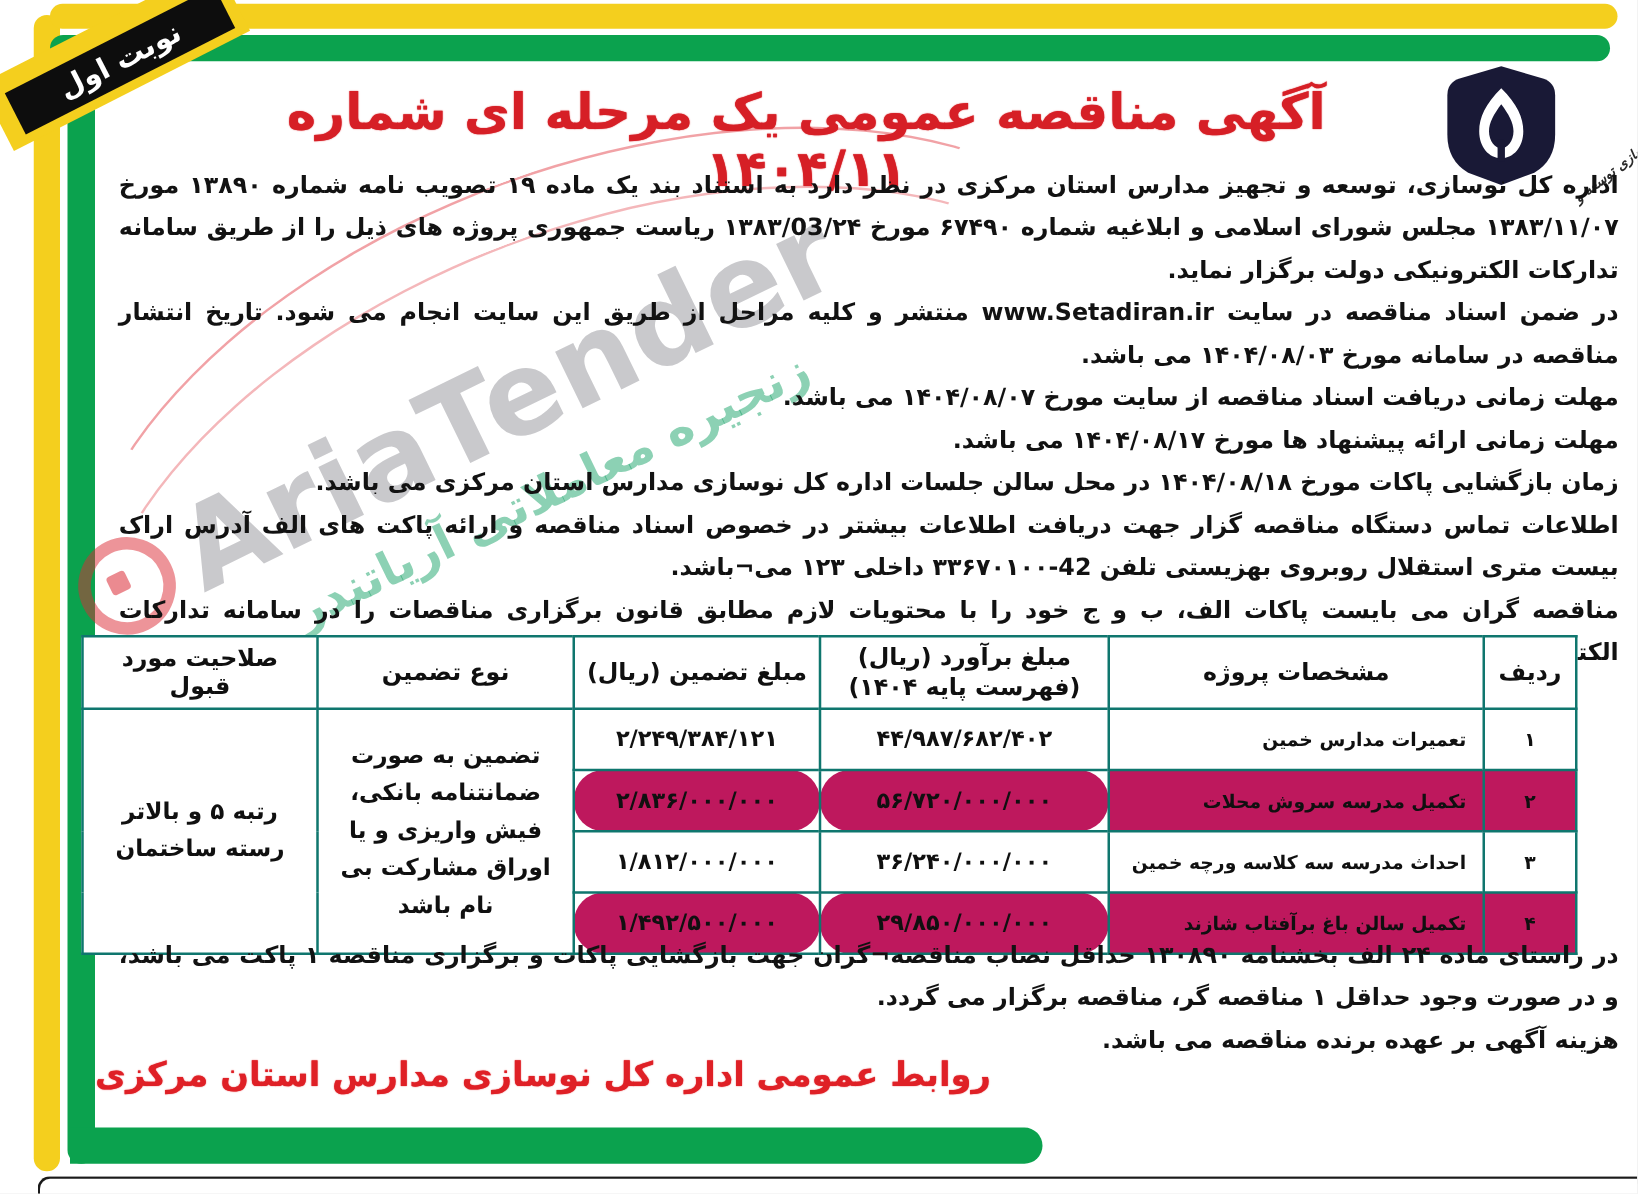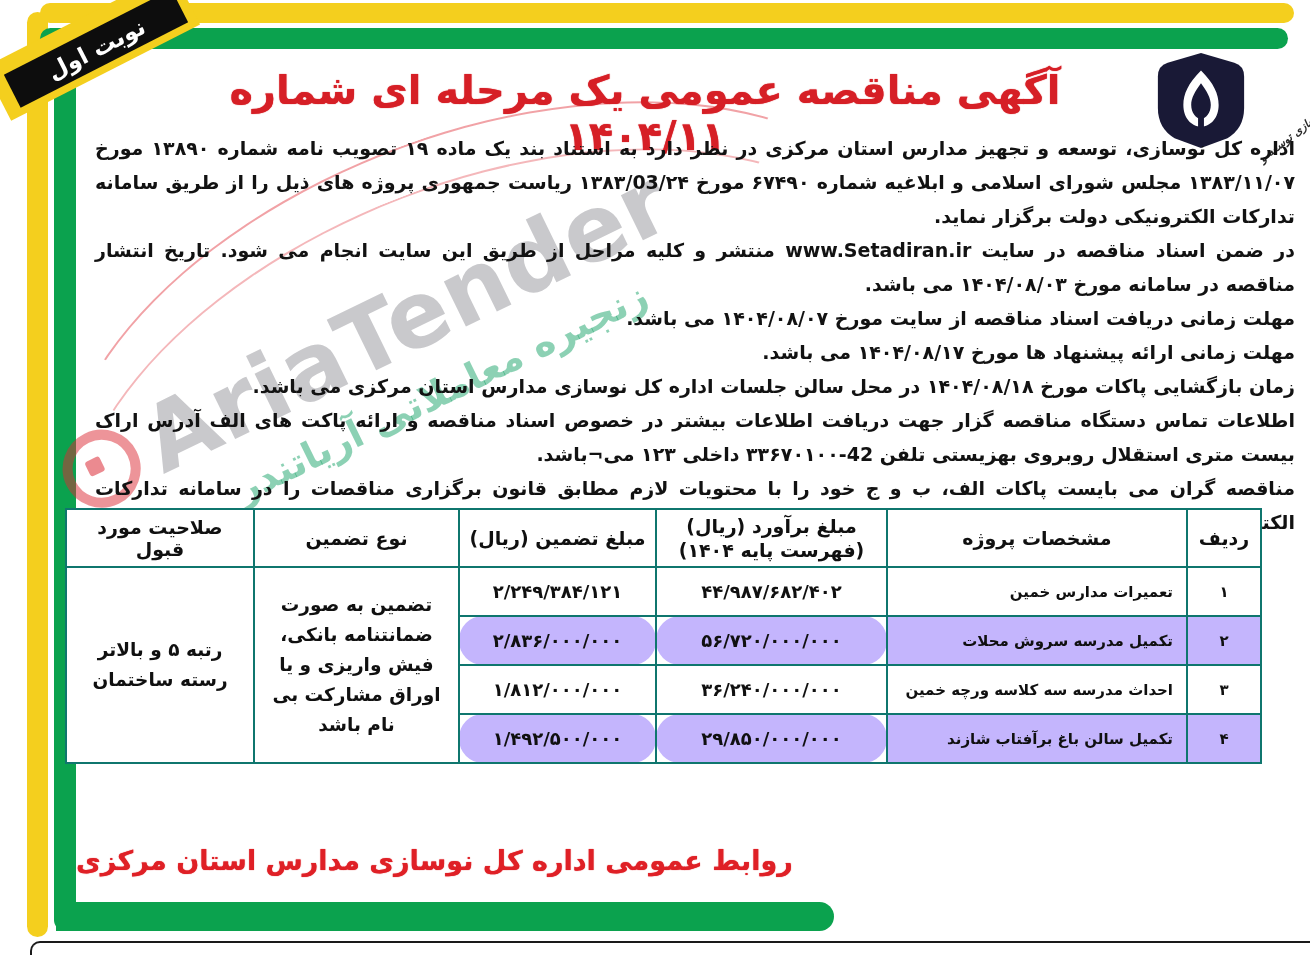--- a/index.html
+++ b/index.html
@@ -42,21 +42,21 @@
   .body-block p{margin:0;}
   
   .tender-table{position:absolute;top:508px;left:65px;z-index:2;border-collapse:collapse;direction:rtl;
     font-weight:bold;color:#101010;background:#ffffff;}
   .tender-table th,.tender-table td{border:2px solid #0f766e;}
   .tender-table th{font-size:19px;height:52px;padding:2px 4px;text-align:center;vertical-align:middle;}
   .tender-table td{font-size:15px;height:43px;padding:2px 6px;text-align:center;vertical-align:middle;}
   .tender-table td.proj{text-align:right;padding-right:13px;}
   .tender-table td.num{font-size:18px;letter-spacing:0.5px;border-radius:24px;}
   .tender-table td.merged{font-size:18.5px;line-height:30px;padding:4px 16px;}
-  .tender-table tr.tint td{background:#c4b5fd;}
+  .tender-table tr.tint td{background:#be185d;}
   .hl{display:block;line-height:24px;}
   
   .notes{position:absolute;top:747px;left:95px;right:15px;z-index:2;direction:rtl;
     font-size:19px;font-weight:bold;line-height:34px;color:#121212;text-align:justify;}
   .notes p{margin:0;}
   .signature{position:absolute;top:845px;left:76px;z-index:2;font-size:27px;font-weight:bold;
     color:#df2026;direction:rtl;white-space:nowrap;text-shadow:0 0 1px #df2026;}
   
   .next-frame{position:absolute;left:30px;right:0;top:941px;height:13px;
     border-top:2.5px solid #1a1a1a;border-left:2.5px solid #1a1a1a;border-top-left-radius:10px;z-index:2;}
@@ -158,18 +158,22 @@
       </tr>
       <tr class="tint">
         <td>۴</td>
         <td class="proj">تکمیل سالن باغ برآفتاب شازند</td>
         <td class="num">۲۹/۸۵۰/۰۰۰/۰۰۰</td>
         <td class="num">۱/۴۹۲/۵۰۰/۰۰۰</td>
       </tr>
     </tbody>
   </table>
 
+  <div class="notes">
+    <p>در راستای ماده ۲۴ الف بخشنامه ۱۳۰۸۹۰ حداقل نصاب مناقصه¬گران جهت بازگشایی پاکات و برگزاری مناقصه ۱ پاکت می باشد، و در صورت وجود حداقل ۱ مناقصه گر، مناقصه برگزار می گردد.</p>
+    <p>هزینه آگهی بر عهده برنده  مناقصه می باشد.</p>
+  </div>
 
   <div class="signature">روابط عمومی اداره کل نوسازی مدارس استان مرکزی</div>
 
   <div class="next-frame"></div>
 
 </div>
 
 </body></html>

